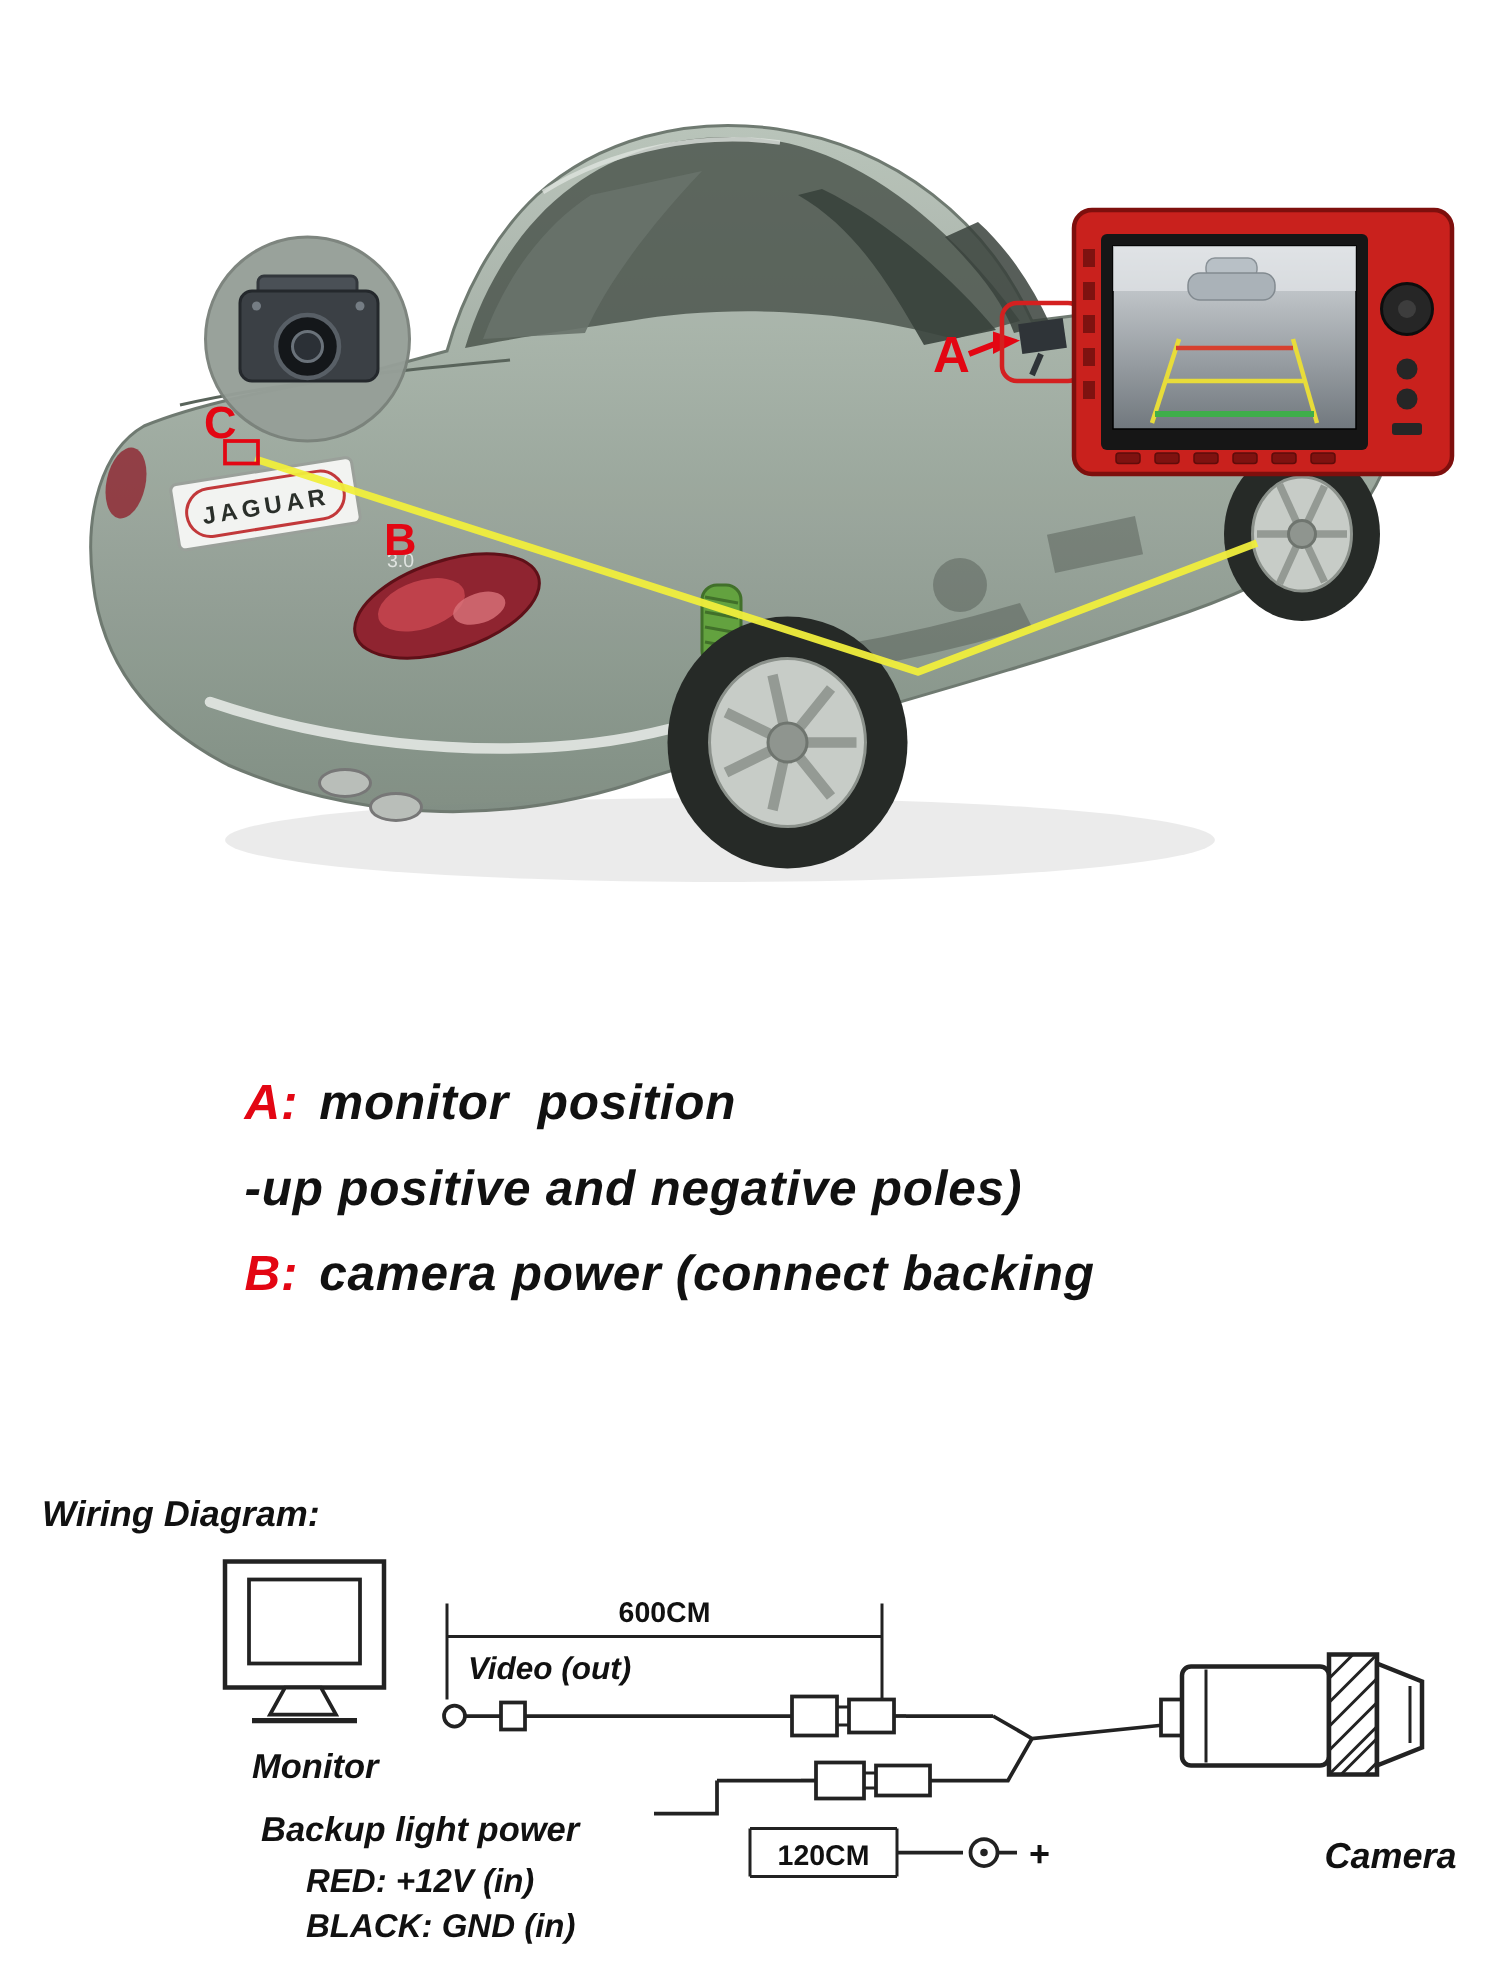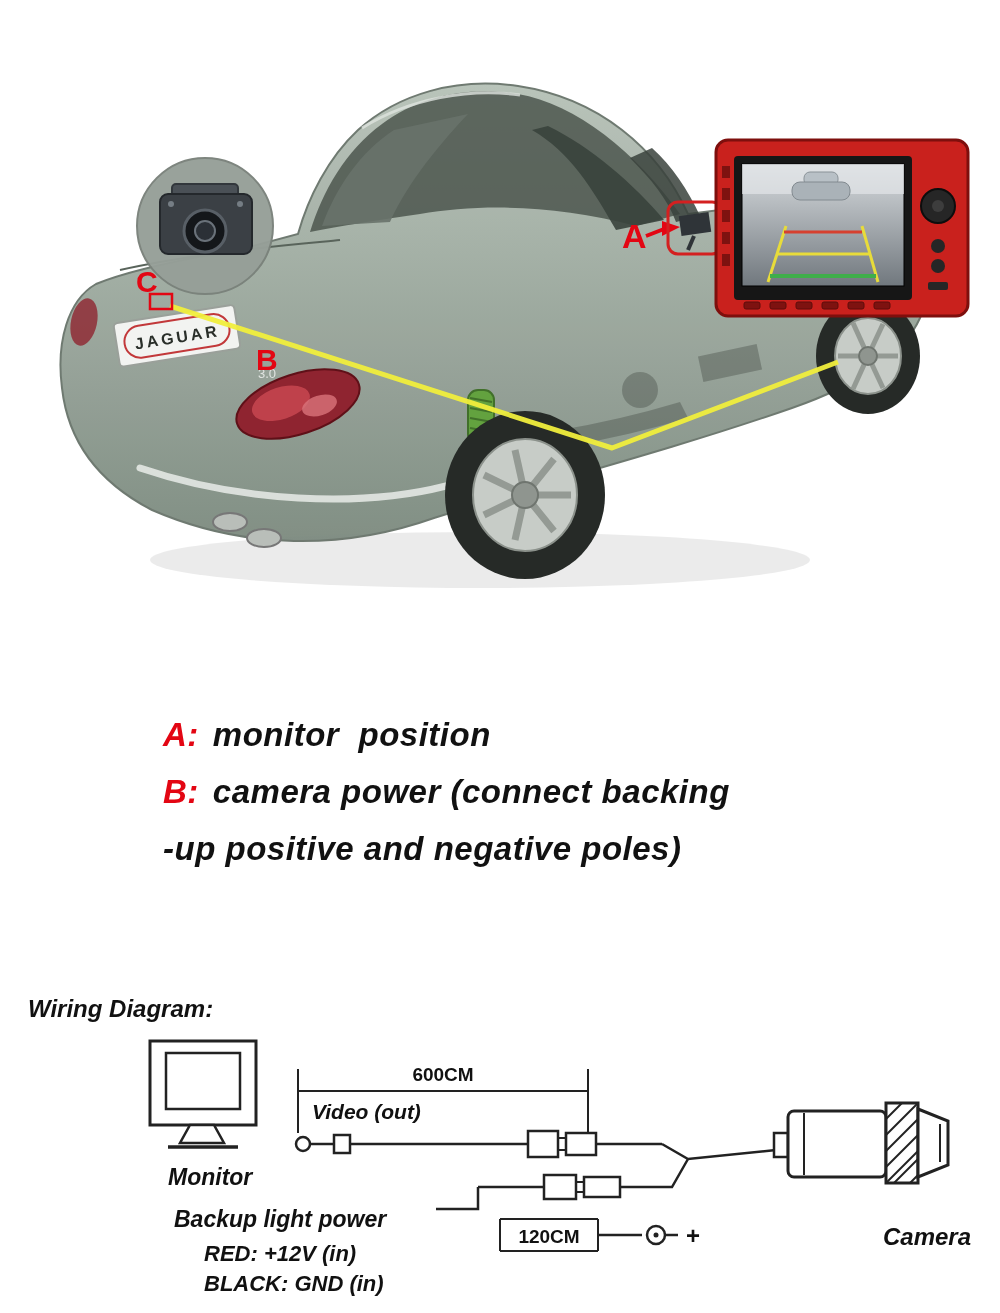--- a/index.html
+++ b/index.html
@@ -192,22 +192,22 @@
         <rect x="722" y="188" width="8" height="12" fill="#7e1210"></rect>
         <rect x="722" y="210" width="8" height="12" fill="#7e1210"></rect>
         <rect x="722" y="232" width="8" height="12" fill="#7e1210"></rect>
         <rect x="722" y="254" width="8" height="12" fill="#7e1210"></rect>
       </g>
     </g>
   </svg>
 
   <div class="legend">
     <div class="legend-line"><span class="legend-key">A:</span><span>monitor  position</span></div>
+    <div class="legend-line"><span>-up positive and negative poles)</span></div>
     <div class="legend-line"><span class="legend-key">B:</span><span>camera power (connect backing</span></div>
-    <div class="legend-line"><span>-up positive and negative poles)</span></div>
   </div>
 
   <svg class="wiring" width="1000" height="330" viewBox="0 0 1000 330">
 
     <text x="28" y="34" font-size="24" class="wt">Wiring Diagram:</text>
 
     <g fill="#fff" stroke="#222">
       <rect x="150" y="58" width="106" height="84" stroke-width="3"></rect>
       <rect x="166" y="70" width="74" height="56" stroke-width="2.5"></rect>
       <polygon points="190,142 214,142 224,160 180,160" stroke-width="2.5"></polygon>

